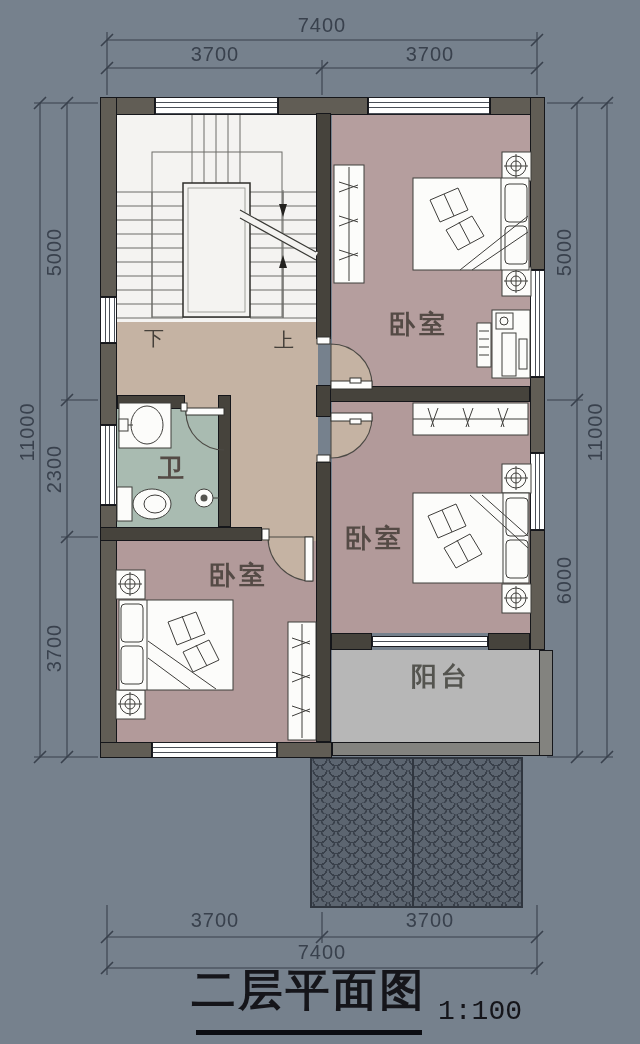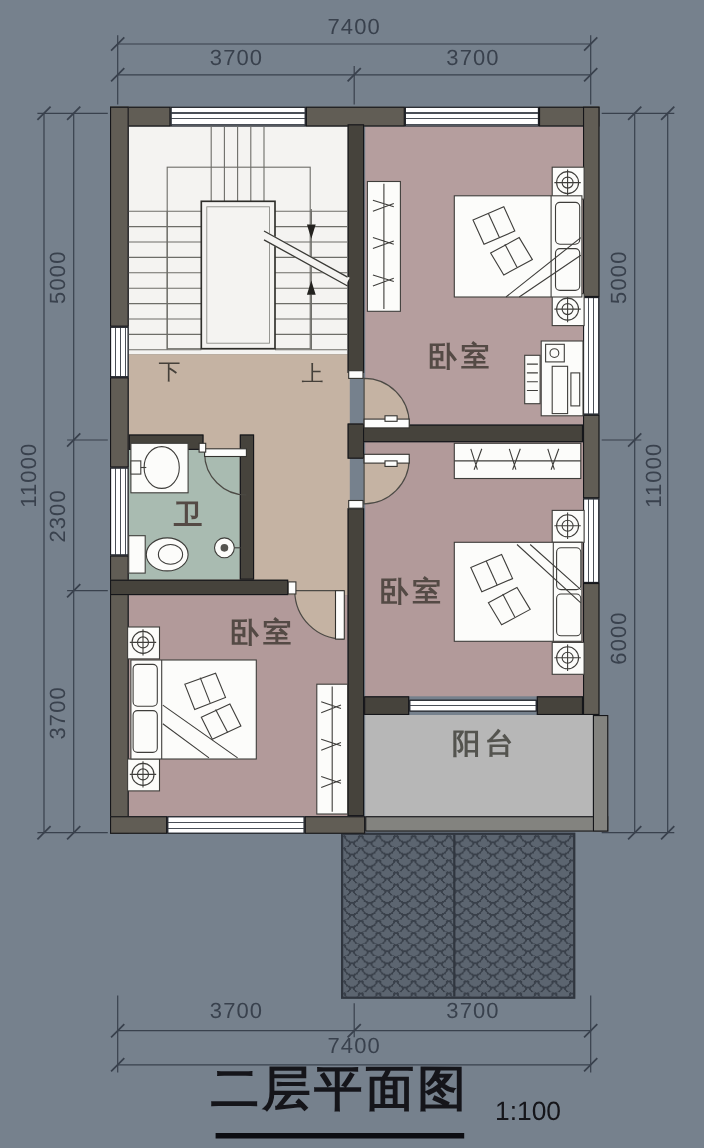--- a/index.html
+++ b/index.html
@@ -37,21 +37,21 @@
   .dim-label.rot{transform:translate(-50%,-50%) rotate(-90deg);}
   .room-label{position:absolute;color:var(--label-color,#544a45);font-size:26px;letter-spacing:4px;
     transform:translate(-50%,-50%);white-space:nowrap;font-family:"Liberation Serif","DejaVu Serif",serif;font-weight:600;}
   .room-label.small{font-size:20px;letter-spacing:0;color:#45403a;font-weight:400;}
   .room-label.balc{color:#54544f;}
   .title-text{position:absolute;left:309px;top:990px;transform:translate(-50%,-50%);
     font-family:"Liberation Serif","DejaVu Serif",serif;font-size:44px;font-weight:700;letter-spacing:3px;
     color:var(--title-color,#15151a);white-space:nowrap;}
   .title-underline{position:absolute;left:196px;top:1030px;width:226px;height:5px;background:#0c0d12;}
   .title-scale{position:absolute;left:480px;top:1011px;transform:translate(-50%,-50%);
-    font-family:Liberation Sans, sans-serif;font-size:24px;color:#15151a;white-space:nowrap;}
+    font-family:Liberation Mono, monospace;font-size:28px;color:#15151a;white-space:nowrap;}
   
   .dimline{stroke:var(--dim-color,#3d4450);stroke-width:1.1;fill:none;}
   .tickline{stroke:var(--dim-color,#3d4450);stroke-width:1.6;fill:none;}
   .stair-line{stroke:#6d6d68;stroke-width:1;fill:none;}
   .stair-edge{stroke:#3a3a36;stroke-width:1.2;fill:none;}
   .furn{stroke:#3f3e3b;stroke-width:1;fill:#fcfcfa;}
   .furn-line{stroke:#3f3e3b;stroke-width:1;fill:none;}
   .door-leaf{stroke:#33322e;stroke-width:1;fill:#fdfdfc;}
   .swing{stroke:#4c4a45;stroke-width:1.1;}
 </style>

